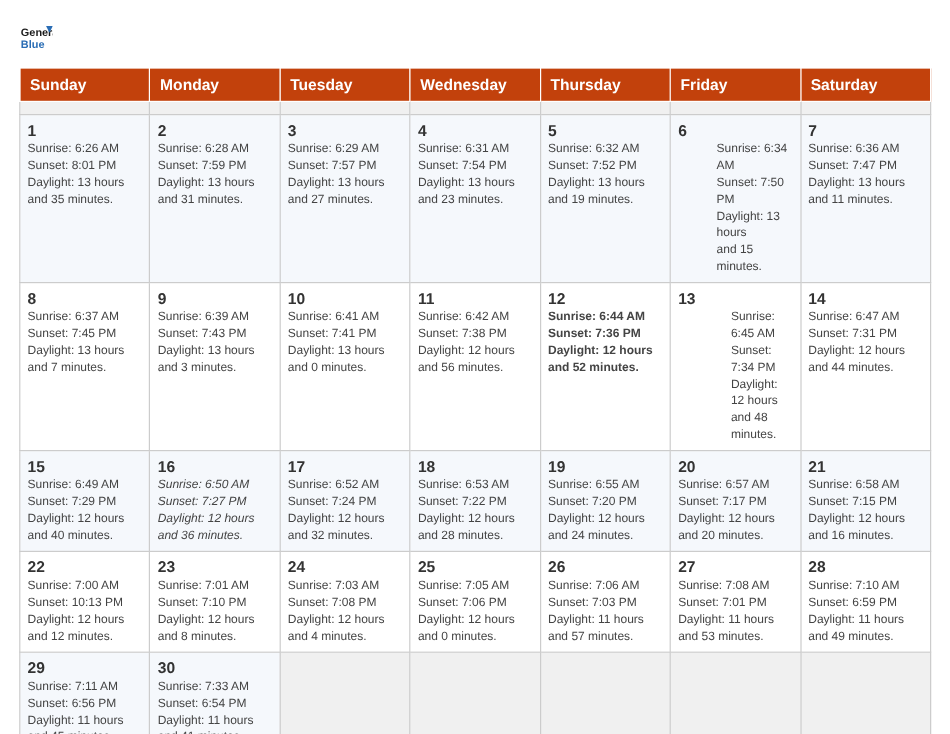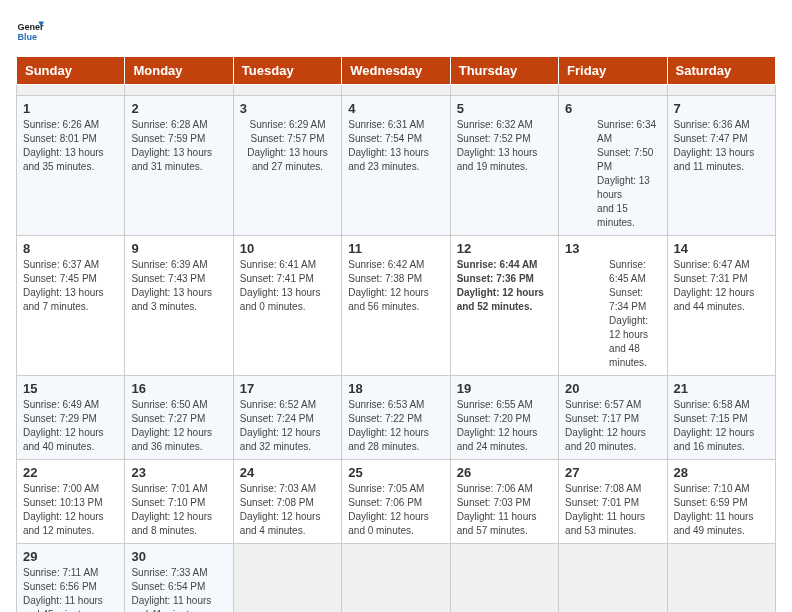--- a/index.html
+++ b/index.html
@@ -140,21 +140,21 @@
         </td>
         <td>
           <span class="day-num">2</span>
           <div class="day-info" style="white-space: pre-line;">Sunrise: 6:28 AM
 Sunset: 7:59 PM
 Daylight: 13 hours
 and 31 minutes.</div>
         </td>
         <td>
           <span class="day-num">3</span>
-          <div class="day-info" style="white-space: pre-line; text-align: center;">Sunrise: 6:29 AM
+          <div class="day-info" style="white-space: pre-line;">Sunrise: 6:29 AM
 Sunset: 7:57 PM
 Daylight: 13 hours
 and 27 minutes.</div>
         </td>
         <td>
           <span class="day-num">4</span>
           <div class="day-info" style="white-space: pre-line;">Sunrise: 6:31 AM
 Sunset: 7:54 PM
 Daylight: 13 hours
 and 23 minutes.</div>
@@ -235,21 +235,21 @@
       <tr>
         <td>
           <span class="day-num">15</span>
           <div class="day-info" style="white-space: pre-line;">Sunrise: 6:49 AM
 Sunset: 7:29 PM
 Daylight: 12 hours
 and 40 minutes.</div>
         </td>
         <td>
           <span class="day-num">16</span>
-          <div class="day-info" style="white-space: pre-line;">Sunrise: 6:50 AM
+          <div class="day-info" style="white-space: pre-line; font-style: italic;">Sunrise: 6:50 AM
 Sunset: 7:27 PM
 Daylight: 12 hours
 and 36 minutes.</div>
         </td>
         <td>
           <span class="day-num">17</span>
           <div class="day-info" style="white-space: pre-line;">Sunrise: 6:52 AM
 Sunset: 7:24 PM
 Daylight: 12 hours
 and 32 minutes.</div>

